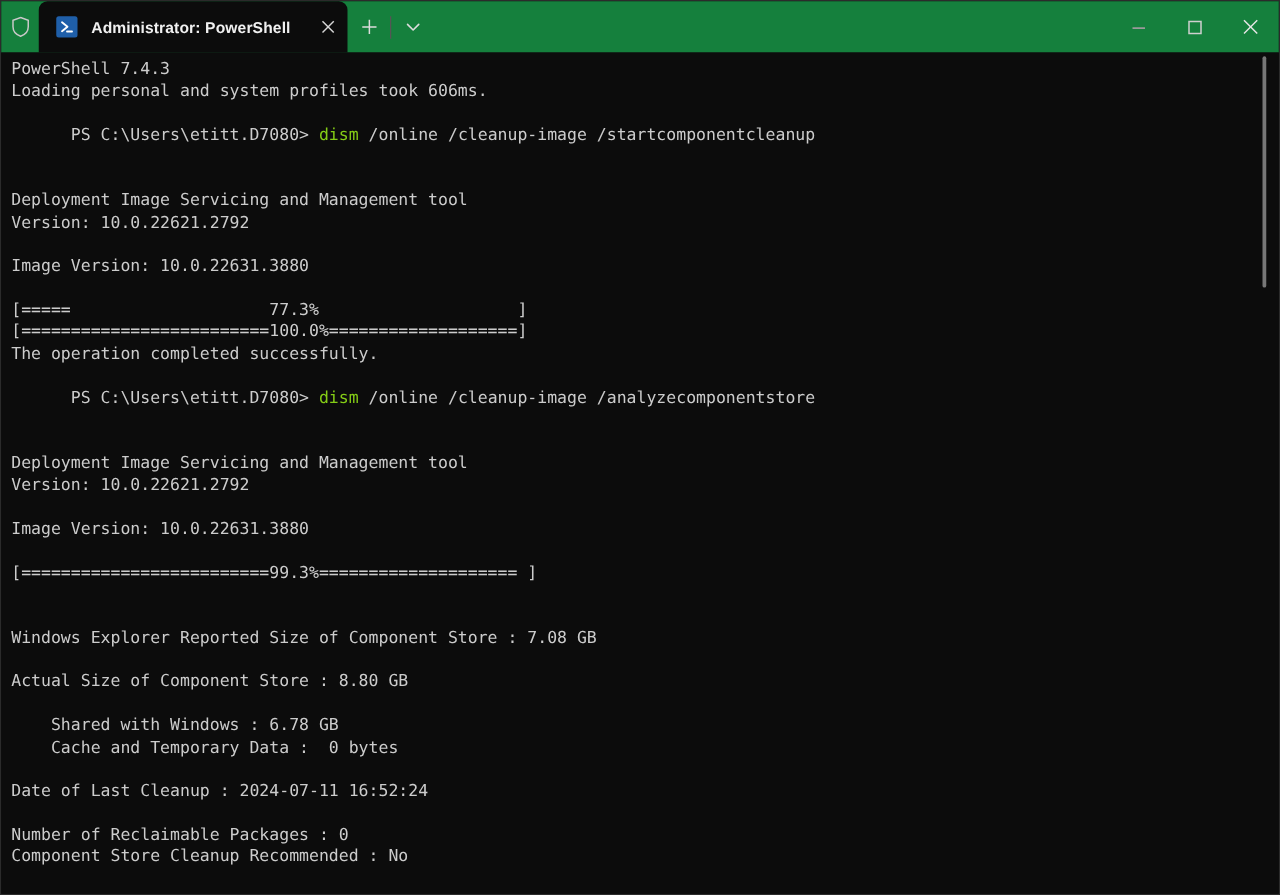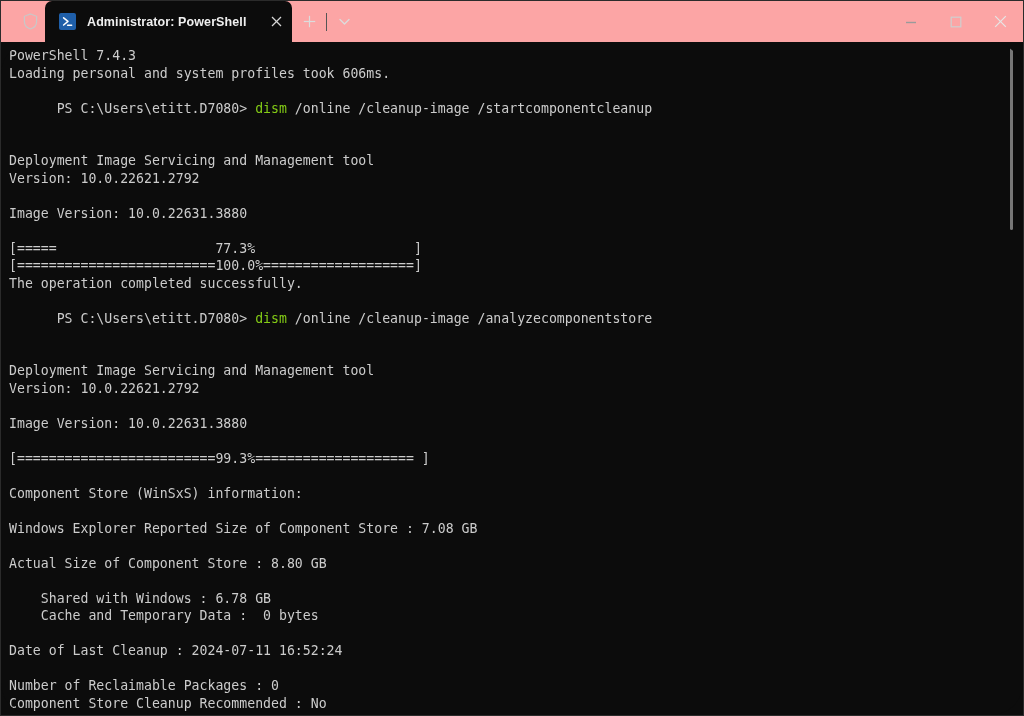--- a/index.html
+++ b/index.html
@@ -21,26 +21,25 @@
     display: flex;
     flex-direction: column;
     border: 1px solid #2b2b2b;
     box-sizing: border-box;
   }
 
   
   .titlebar {
     height: 41px;
     min-height: 41px;
-    background: #fca5a5;
+    background: #15803d;
     display: flex;
     align-items: stretch;
     position: relative;
     user-select: none;
-    padding-left: 14px;
   }
   .shield-box {
     width: 30px;
     display: flex;
     align-items: center;
     justify-content: center;
   }
   .shield-box svg { display: block; }
 
   .tab {
@@ -118,21 +117,20 @@
   .wbtn svg { display: block; }
 
   
   .terminal {
     flex: 1 1 auto;
     background: #0c0c0c;
     position: relative;
     overflow: hidden;
     padding: 5px 0 0 8px;
     box-sizing: border-box;
-    border-radius: 32px;
   }
   .term-text {
     font-family: "DejaVu Sans Mono", monospace;
     font-size: 13.2px;
     line-height: 17.5px;
     color: #cccccc;
     white-space: pre;
     margin: 0;
     letter-spacing: 0px;
   }
@@ -229,21 +227,20 @@
       <span>PS C:\Users\etitt.D7080&gt; </span><span class="cmd">dism</span><span> /online /cleanup-image /analyzecomponentstore</span>
     </div>
     <div class="term-text">&nbsp;</div>
     <div class="term-text">Deployment Image Servicing and Management tool</div>
     <div class="term-text">Version: 10.0.22621.2792</div>
     <div class="term-text">&nbsp;</div>
     <div class="term-text">Image Version: 10.0.22631.3880</div>
     <div class="term-text">&nbsp;</div>
     <div class="term-text">[=========================99.3%==================== ]</div>
     <div class="term-text">&nbsp;</div>
-    <div class="term-text">Component Store (WinSxS) information:</div>
     <div class="term-text">&nbsp;</div>
     <div class="term-text">Windows Explorer Reported Size of Component Store : 7.08 GB</div>
     <div class="term-text">&nbsp;</div>
     <div class="term-text">Actual Size of Component Store : 8.80 GB</div>
     <div class="term-text">&nbsp;</div>
     <div class="term-text">    Shared with Windows : 6.78 GB</div>
     <div class="term-text">    Cache and Temporary Data :  0 bytes</div>
     <div class="term-text">&nbsp;</div>
     <div class="term-text">Date of Last Cleanup : 2024-07-11 16:52:24</div>
     <div class="term-text">&nbsp;</div>

